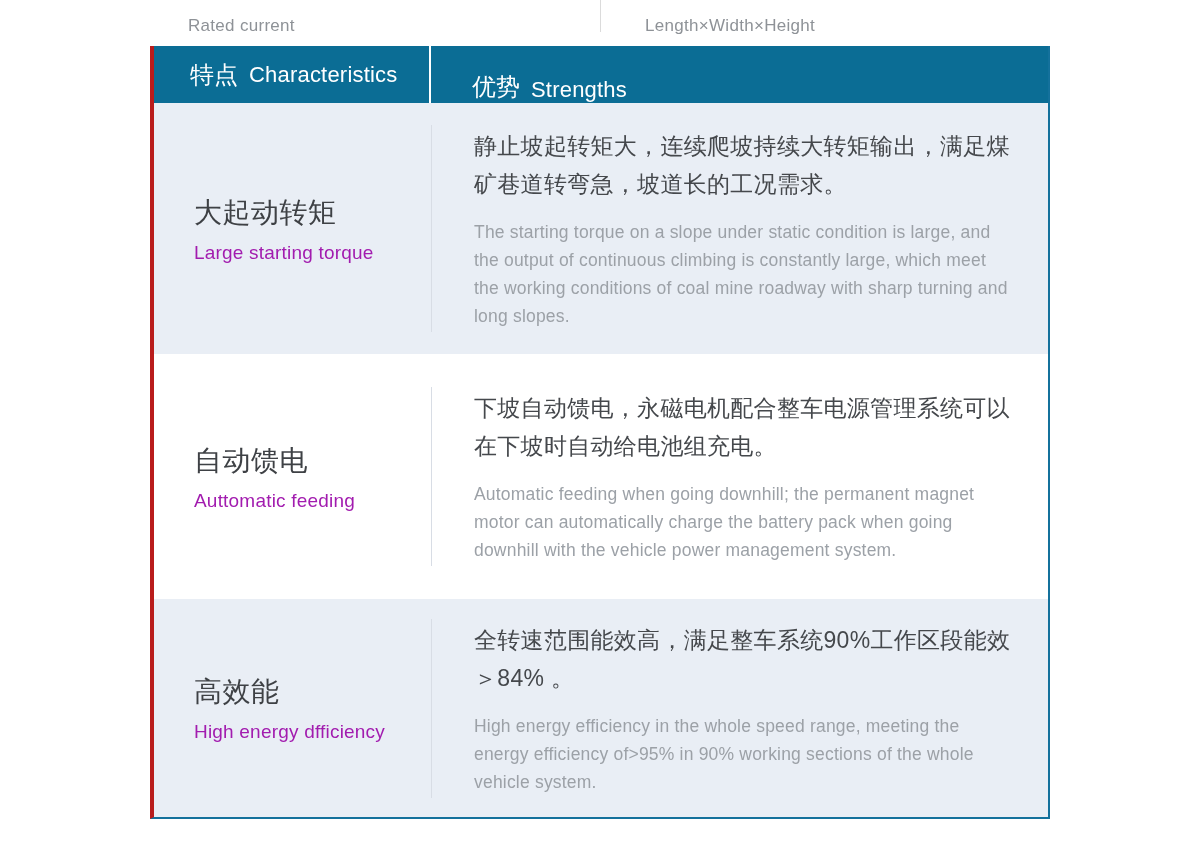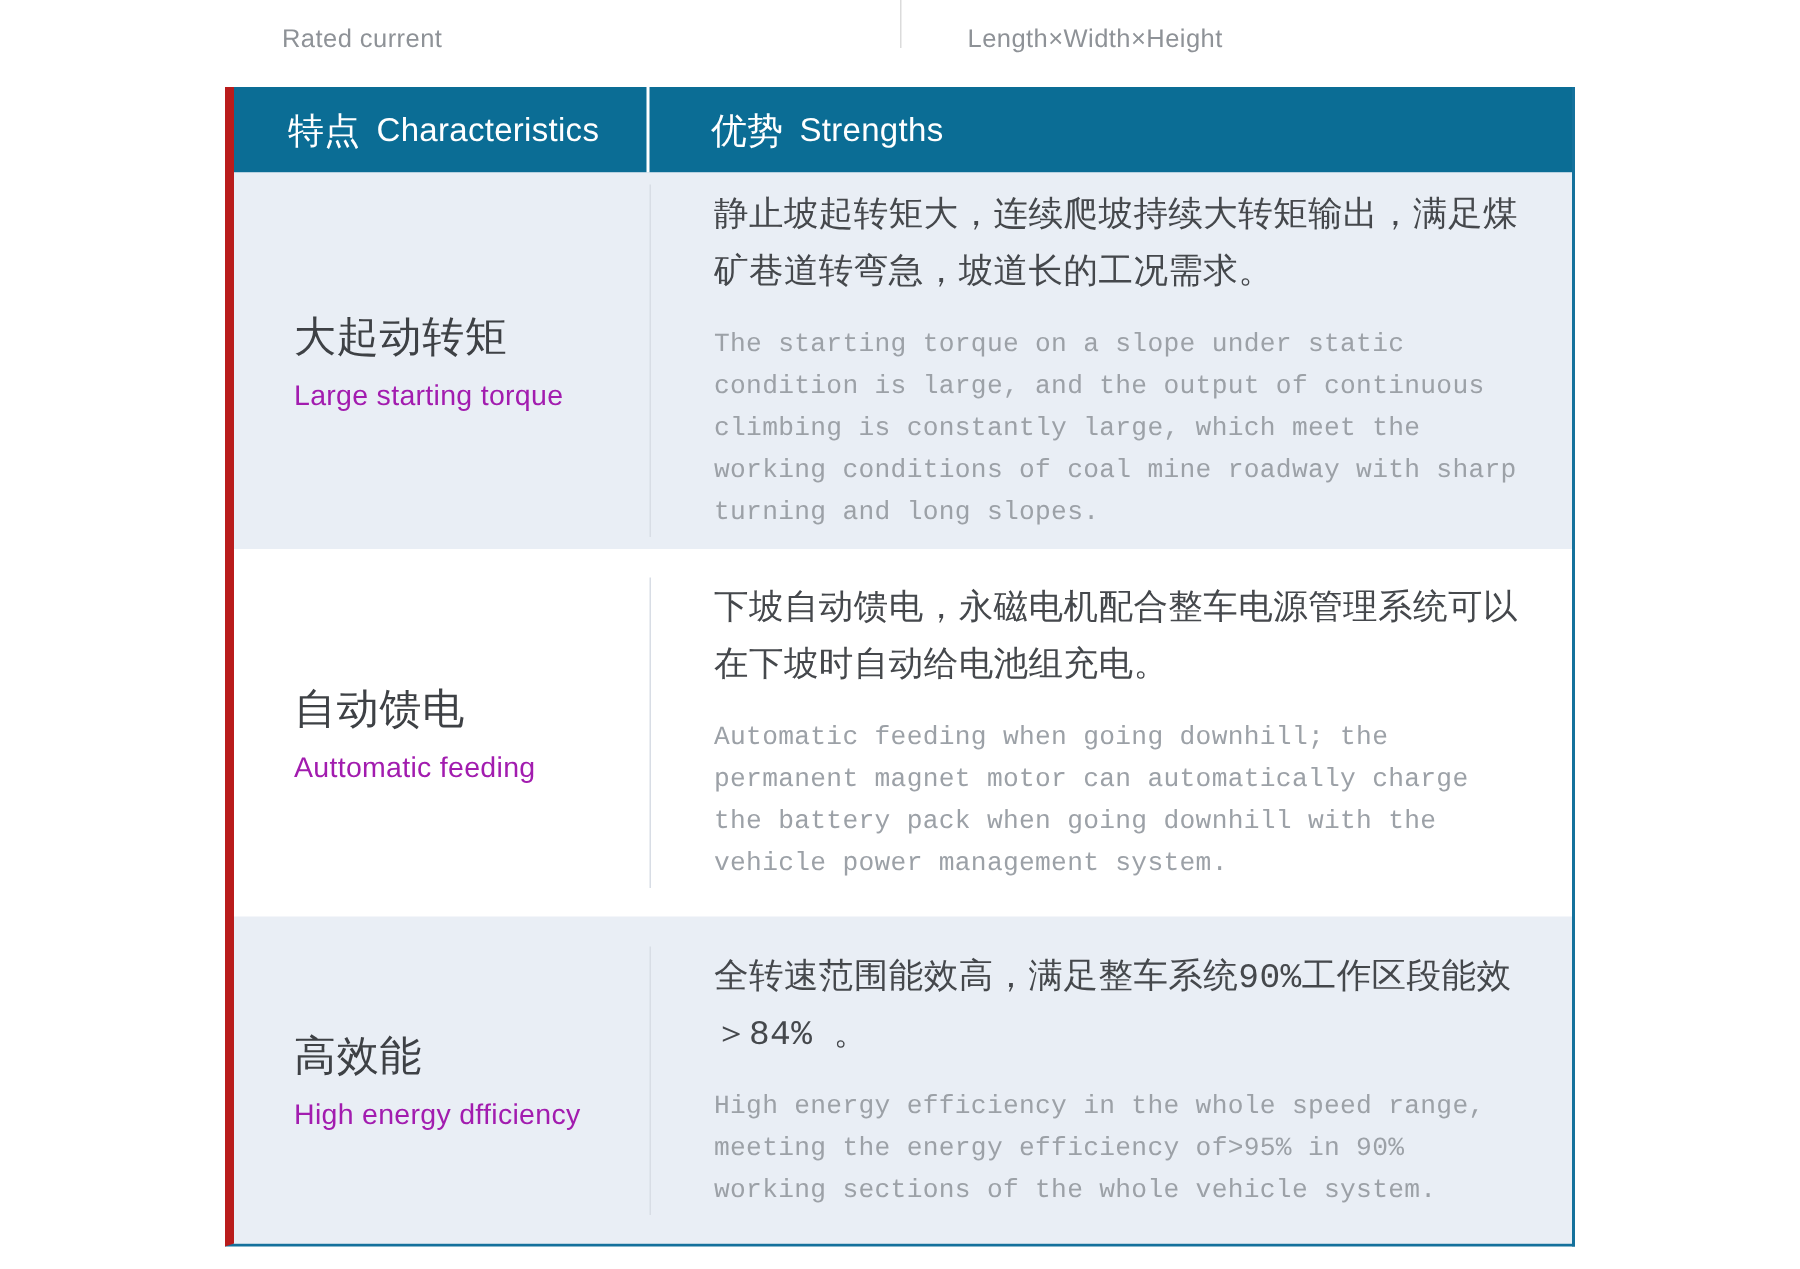--- a/index.html
+++ b/index.html
@@ -53,43 +53,42 @@
     padding: 5px 0 0 45px;
     display: flex;
     align-items: center;
     color: #8E9297;
     font-size: 17px;
     letter-spacing: 0.3px;
   }
 
   
   .feature-table {
-    border-left: 6px solid #b91c1c;
+    border-left: 4px solid #b91c1c;
     border-right: 2px solid #14719C;
     border-bottom: 2px solid #14719C;
     box-sizing: border-box;
-    margin-top: 12px;
   }
   .thead {
     height: 57px;
     background: #0B6D95;
     display: flex;
   }
   .th-cell-1 {
     width: 277px;
     box-sizing: border-box;
     border-right: 2px solid #ffffff;
     display: flex;
     align-items: center;
     padding-left: 36px;
   }
   .th-cell-2 {
     flex: 1;
     display: flex;
-    align-items: center;
+    align-items: flex-end;
     padding-left: 41px;
   }
   .th-zh {
     color: #ffffff;
     font-size: 24px;
     margin-right: 11px;
     font-weight: 400;
   }
   .th-en {
     color: #ffffff;
@@ -125,21 +124,20 @@
     font-size: 19px;
     color: #a21caf;
     font-weight: 400;
     letter-spacing: 0.2px;
   }
   .tright {
     flex: 1;
     box-sizing: border-box;
     border-left: 1px solid #D8DDE5;
     padding: 2px 36px 2px 42px;
-    font-family: Liberation Mono, monospace;
   }
   .desc-zh {
     font-size: 23px;
     color: #45484C;
     line-height: 38px;
     margin: 0 0 15px 0;
     letter-spacing: 0.3px;
   }
   .desc-en {
     font-size: 17.5px;

